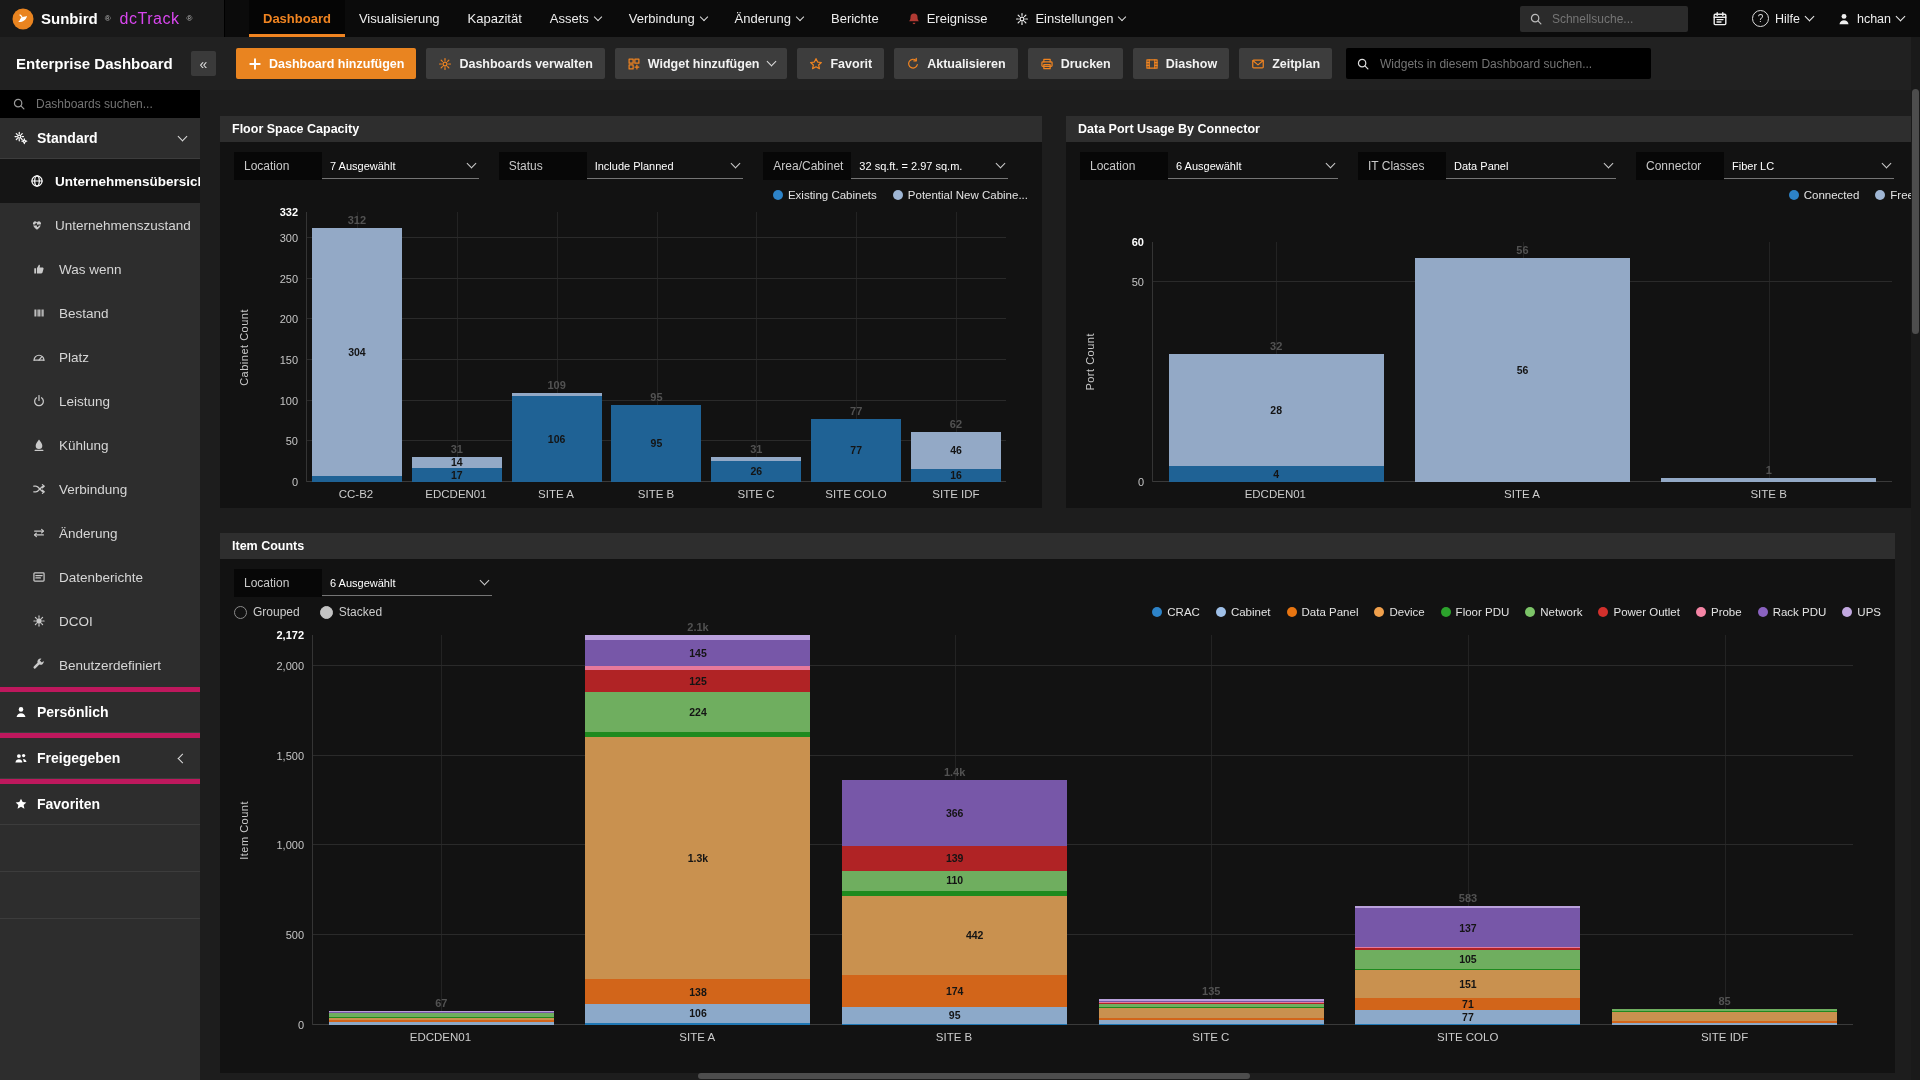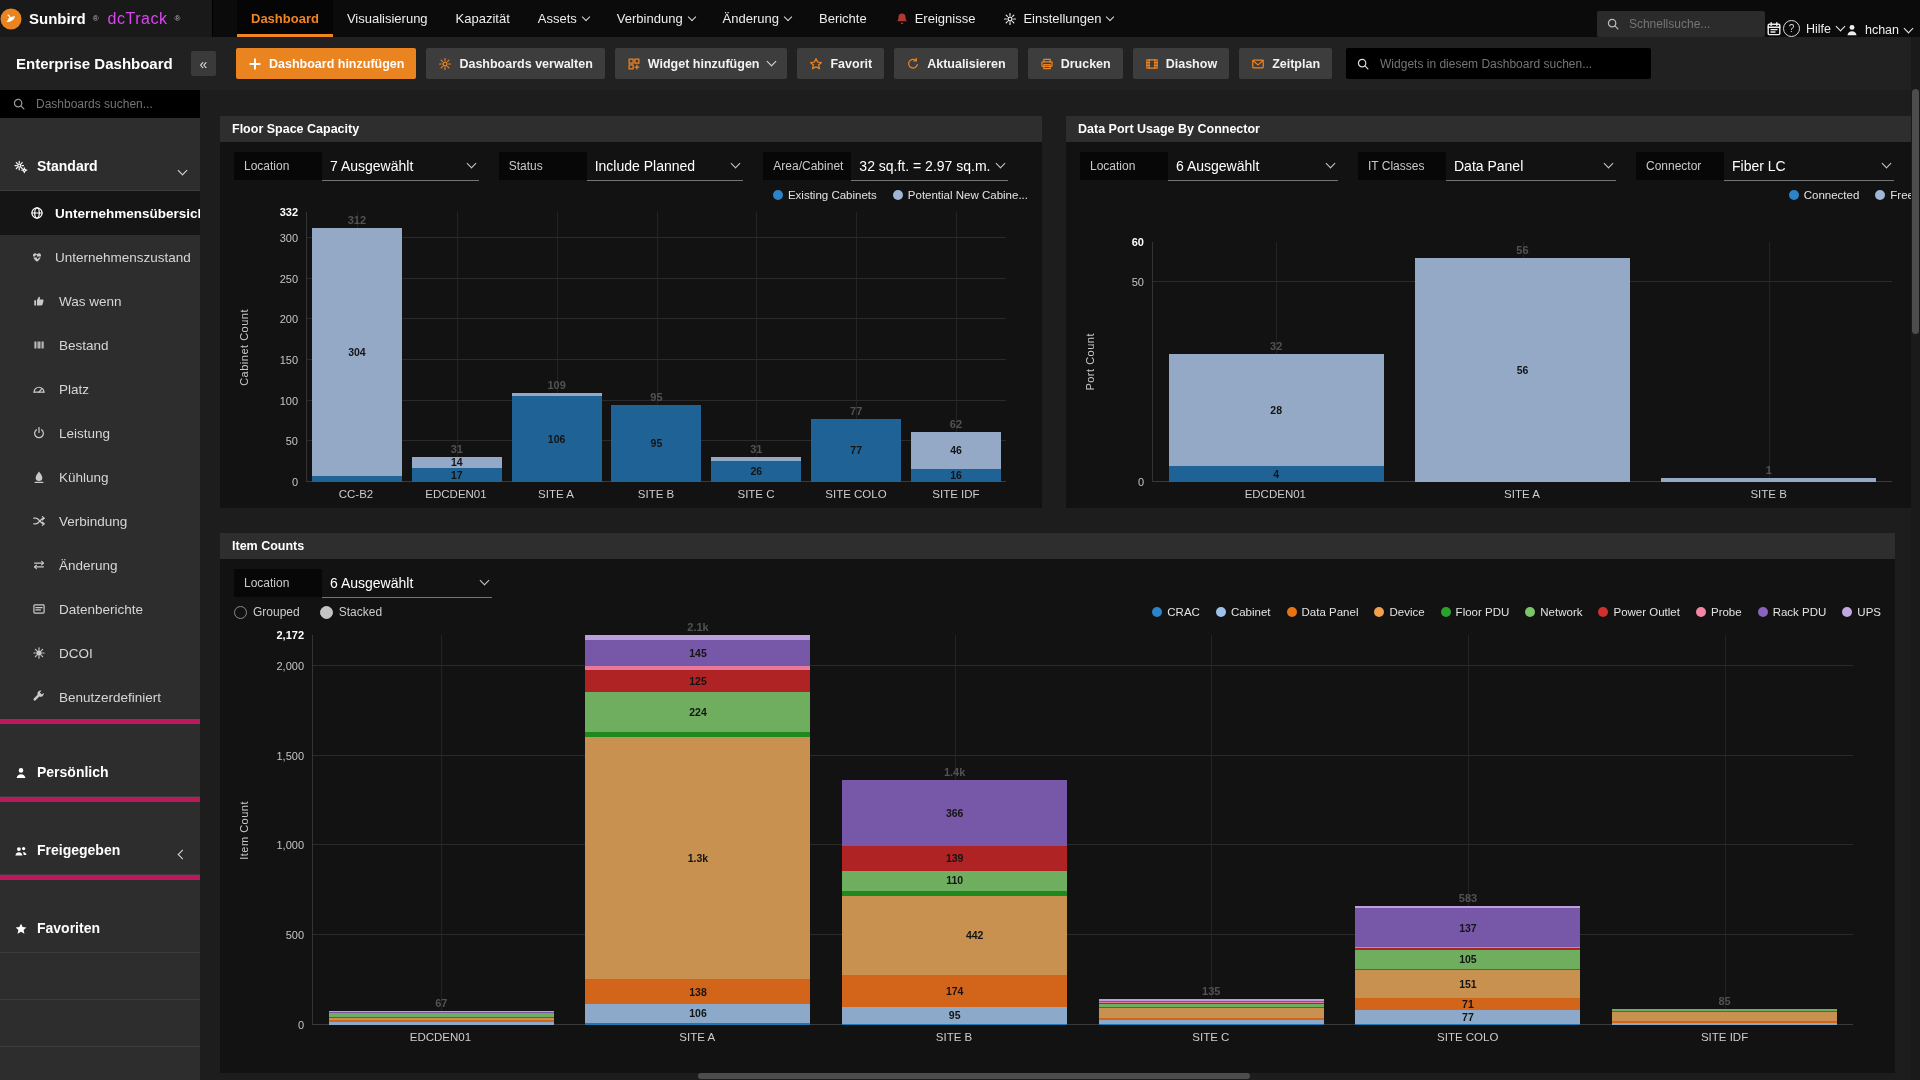--- a/index.html
+++ b/index.html
@@ -7,31 +7,31 @@
        font-family:"Liberation Sans",sans-serif;color:#ddd;-webkit-font-smoothing:antialiased}
   .icon{display:inline-flex;align-items:center;justify-content:center}
   .icon svg{width:14px;height:14px;fill:none;stroke:currentColor;stroke-width:1.4;stroke-linecap:round;stroke-linejoin:round}
   .icon.lg svg{width:16px;height:16px}
   .cv{display:inline-block;width:6px;height:6px;border-right:1.6px solid currentColor;border-bottom:1.6px solid currentColor}
   .cv-down{transform:rotate(45deg);margin-top:-4px}
   .cv-left{transform:rotate(135deg)}
 
   
   .topnav{height:37px;background:#0b0b0b;display:flex;align-items:stretch}
-  .brand{width:212px;background:#191919;display:flex;align-items:center;gap:7px;border-right:1px solid #000;flex-shrink:0}
+  .brand{width:212px;background:#191919;display:flex;align-items:center;gap:7px;padding-left:12px;border-right:1px solid #000;flex-shrink:0}
   .logo-circle{width:22px;height:22px;flex-shrink:0}
   .brand-name{font-weight:bold;font-size:15px;color:#fff}
   .brand-product{font-size:16px;color:#d946ef;margin-left:2px;letter-spacing:.5px}
   .brand sup{font-size:8px;color:#bbb}
   .nav-items{display:flex;align-items:stretch;margin-left:24px}
   .nav-item{display:flex;align-items:center;gap:6px;padding:0 14px;font-size:13px;color:#ededed;cursor:pointer;white-space:nowrap}
   .nav-item .cv{width:5px;height:5px;color:#ddd}
   .nav-item.active{background:#050505;color:#f08421;box-shadow:inset 0 -3px 0 #f08421;font-weight:bold}
   .bell{color:#b03a33}
-  .nav-right{margin-left:auto;display:flex;align-items:flex-end;gap:1px;padding-right:8px}
+  .nav-right{margin-left:auto;display:flex;align-items:center;gap:24px;padding-right:16px}
   .quick-search{background:#2b2b2b;border-radius:2px;display:flex;align-items:center;gap:7px;padding:5px 9px;width:150px;color:#bbb}
   .quick-search input{background:transparent;border:0;outline:none;color:#ccc;font-size:12px;width:100%;font-family:inherit}
   .nav-util{display:flex;align-items:center;gap:6px;font-size:12.5px;color:#eee;cursor:pointer}
   .qcircle{width:15px;height:15px;border:1.3px solid #ddd;border-radius:50%;display:inline-flex;align-items:center;justify-content:center;font-size:10px;color:#ddd}
 
   
   .toolbar{height:53px;background:#212121;display:flex;align-items:center}
   .toolbar-left{width:200px;flex-shrink:0;display:flex;align-items:center;justify-content:space-between;padding:0 6px 0 16px}
   .toolbar-title{font-size:15px;font-weight:bold;color:#fff;white-space:nowrap}
   .collapse-btn{width:25px;height:25px;background:#3a3a3a;border-radius:2px;display:flex;align-items:center;justify-content:center;color:#ddd;font-size:14px;cursor:pointer}
@@ -41,41 +41,41 @@
   .tb-btn.primary{background:#e98420;color:#fff}
   .tb-btn.primary .ticon{color:#fff}
   .tb-btn .cv{color:#ddd;margin-left:2px}
   .widget-search{background:#000;height:31px;border-radius:2px;display:flex;align-items:center;gap:8px;padding:0 10px;width:285px;color:#ddd;margin-left:4px}
   .widget-search input{background:transparent;border:0;outline:none;color:#ccc;font-size:12px;width:100%;font-family:inherit}
 
   
   .sidebar{position:absolute;top:90px;left:0;bottom:0;width:200px;background:#2d2d2d;overflow:hidden}
   .sb-search{background:#000;display:flex;align-items:center;gap:8px;padding:6px 12px;color:#999}
   .sb-search input{background:transparent;border:0;outline:none;color:#aaa;font-size:12px;width:100%;font-family:inherit}
-  .sb-section-head{display:flex;align-items:flex-end;gap:9px;padding:16px 14px;height:40px;font-size:14px;font-weight:bold;color:#fff;border-bottom:1px solid #3c3c3c;cursor:pointer}
+  .sb-section-head{display:flex;align-items:center;gap:9px;padding:0 14px;height:40px;font-size:14px;font-weight:bold;color:#fff;border-bottom:1px solid #3c3c3c;cursor:pointer}
   .sb-section-head .tail{margin-left:auto;color:#ddd}
   .sb-item{display:flex;align-items:center;gap:11px;padding:0 10px 0 30px;height:44px;font-size:13.5px;color:#d6d6d6;cursor:pointer}
   .sb-item .sicon{width:18px;color:#c9c9c9;display:flex;justify-content:center}
   .sb-item.active{background:#151515;color:#fff;font-weight:bold}
   .sb-item.active .sicon{color:#fff}
   .sb-bottom{border-top:5px solid #be185d}
   .sb-empty{height:46px;border-bottom:1px solid #3c3c3c}
 
   
   .main{position:absolute;left:200px;top:90px;right:0;bottom:0;background:#1d1d1d;padding:26px 25px 0 20px;overflow:hidden}
   .row1{display:flex;gap:24px}
   .widget{background:#121212;display:flex;flex-direction:column}
   .w1{width:822px;flex-shrink:0;height:392px}
   .w2{flex:1;height:392px}
   .w3{margin-top:25px;height:540px}
   .widget-head{background:#2e2e2e;padding:6px 12px;font-size:12.5px;font-weight:bold;color:#fff}
   .widget-body{flex:1;padding:8px 14px 0 14px;position:relative}
   .filters{display:flex;align-items:center;height:32px}
   .f-label{background:#070707;color:#c9c9c9;font-size:12px;padding:7px 10px;min-width:68px}
-  .f-value{display:flex;align-items:center;justify-content:space-between;border-bottom:1px solid #757575;padding:6px 4px 6px 8px;font-size:14px;color:#fff;width:158px;margin-right:20px;cursor:pointer;white-space:nowrap}
+  .f-value{display:flex;align-items:center;justify-content:space-between;border-bottom:1px solid #757575;padding:6px 4px 6px 8px;font-size:11px;color:#fff;width:158px;margin-right:20px;cursor:pointer;white-space:nowrap}
   .f-value .cv{color:#ccc}
   .legend-row{display:flex;justify-content:flex-end;align-items:center;gap:16px;height:22px;font-size:11.5px;color:#e2e2e2;margin-top:2px}
   .legend-item{display:flex;align-items:center;gap:5px;cursor:pointer;white-space:nowrap}
   .dot{width:10px;height:10px;border-radius:50%;display:inline-block}
   .ctl-row{display:flex;align-items:center;justify-content:space-between;height:22px;margin-top:2px}
   .radios{display:flex;align-items:center;gap:20px;font-size:12px;color:#ccc}
   .radio-item{display:flex;align-items:center;gap:6px;cursor:pointer}
   .radio{width:11px;height:11px;border:1.4px solid #8a8a8a;border-radius:50%;display:inline-block}
   .radio.sel{background:#c4c4c4;border-color:#c4c4c4}
 

